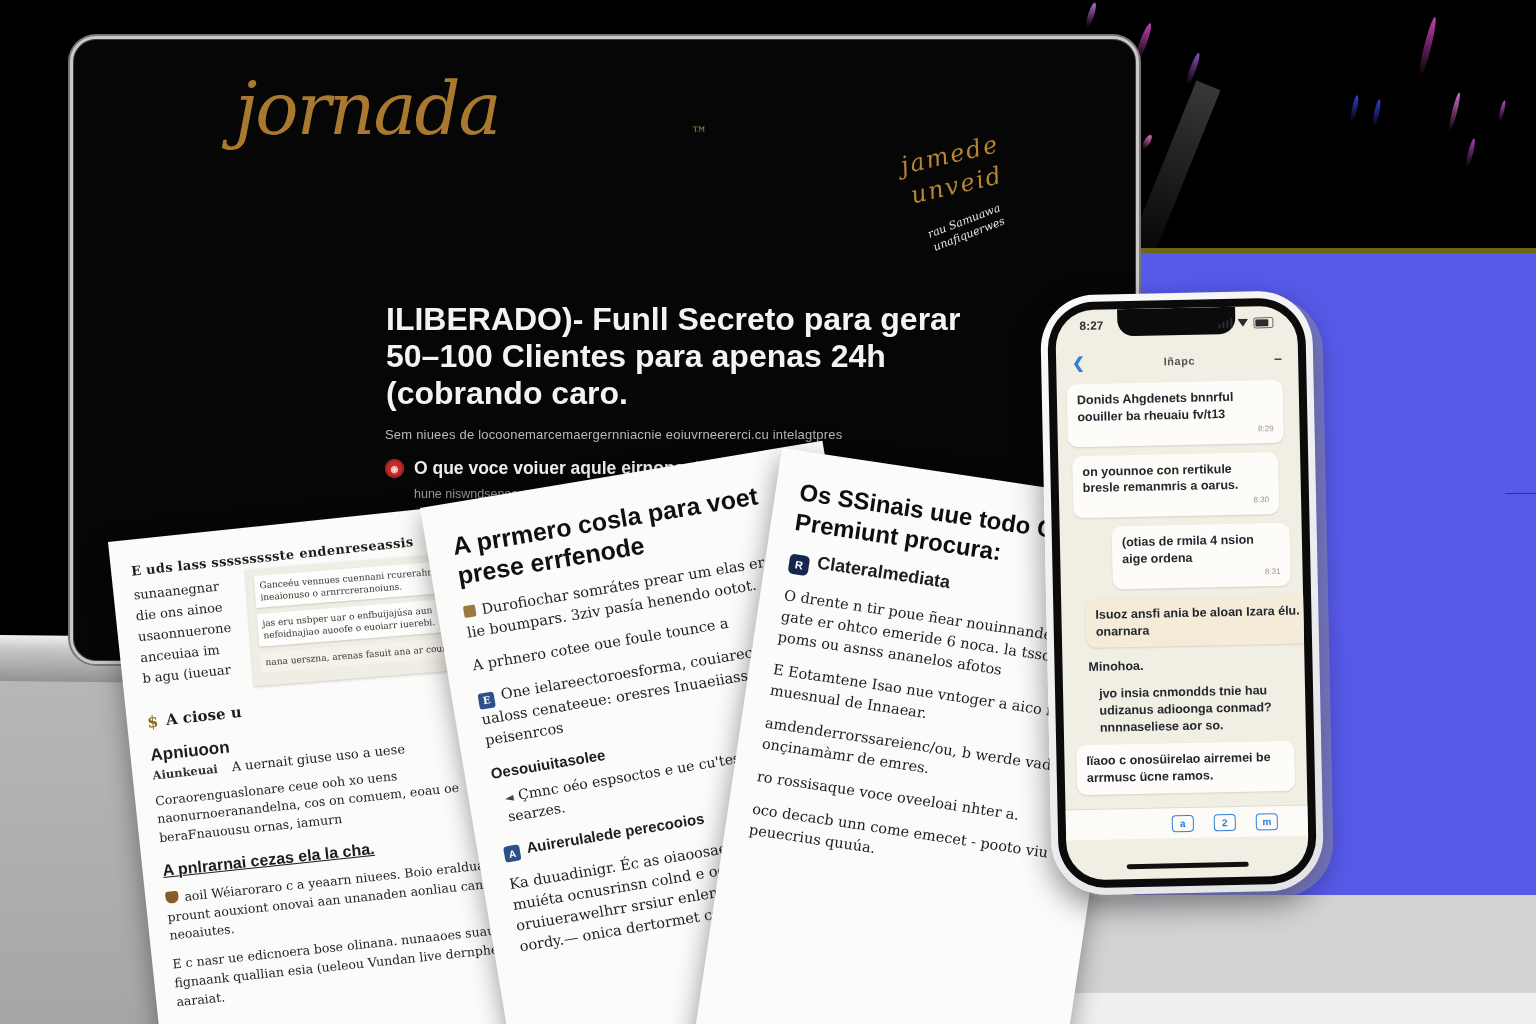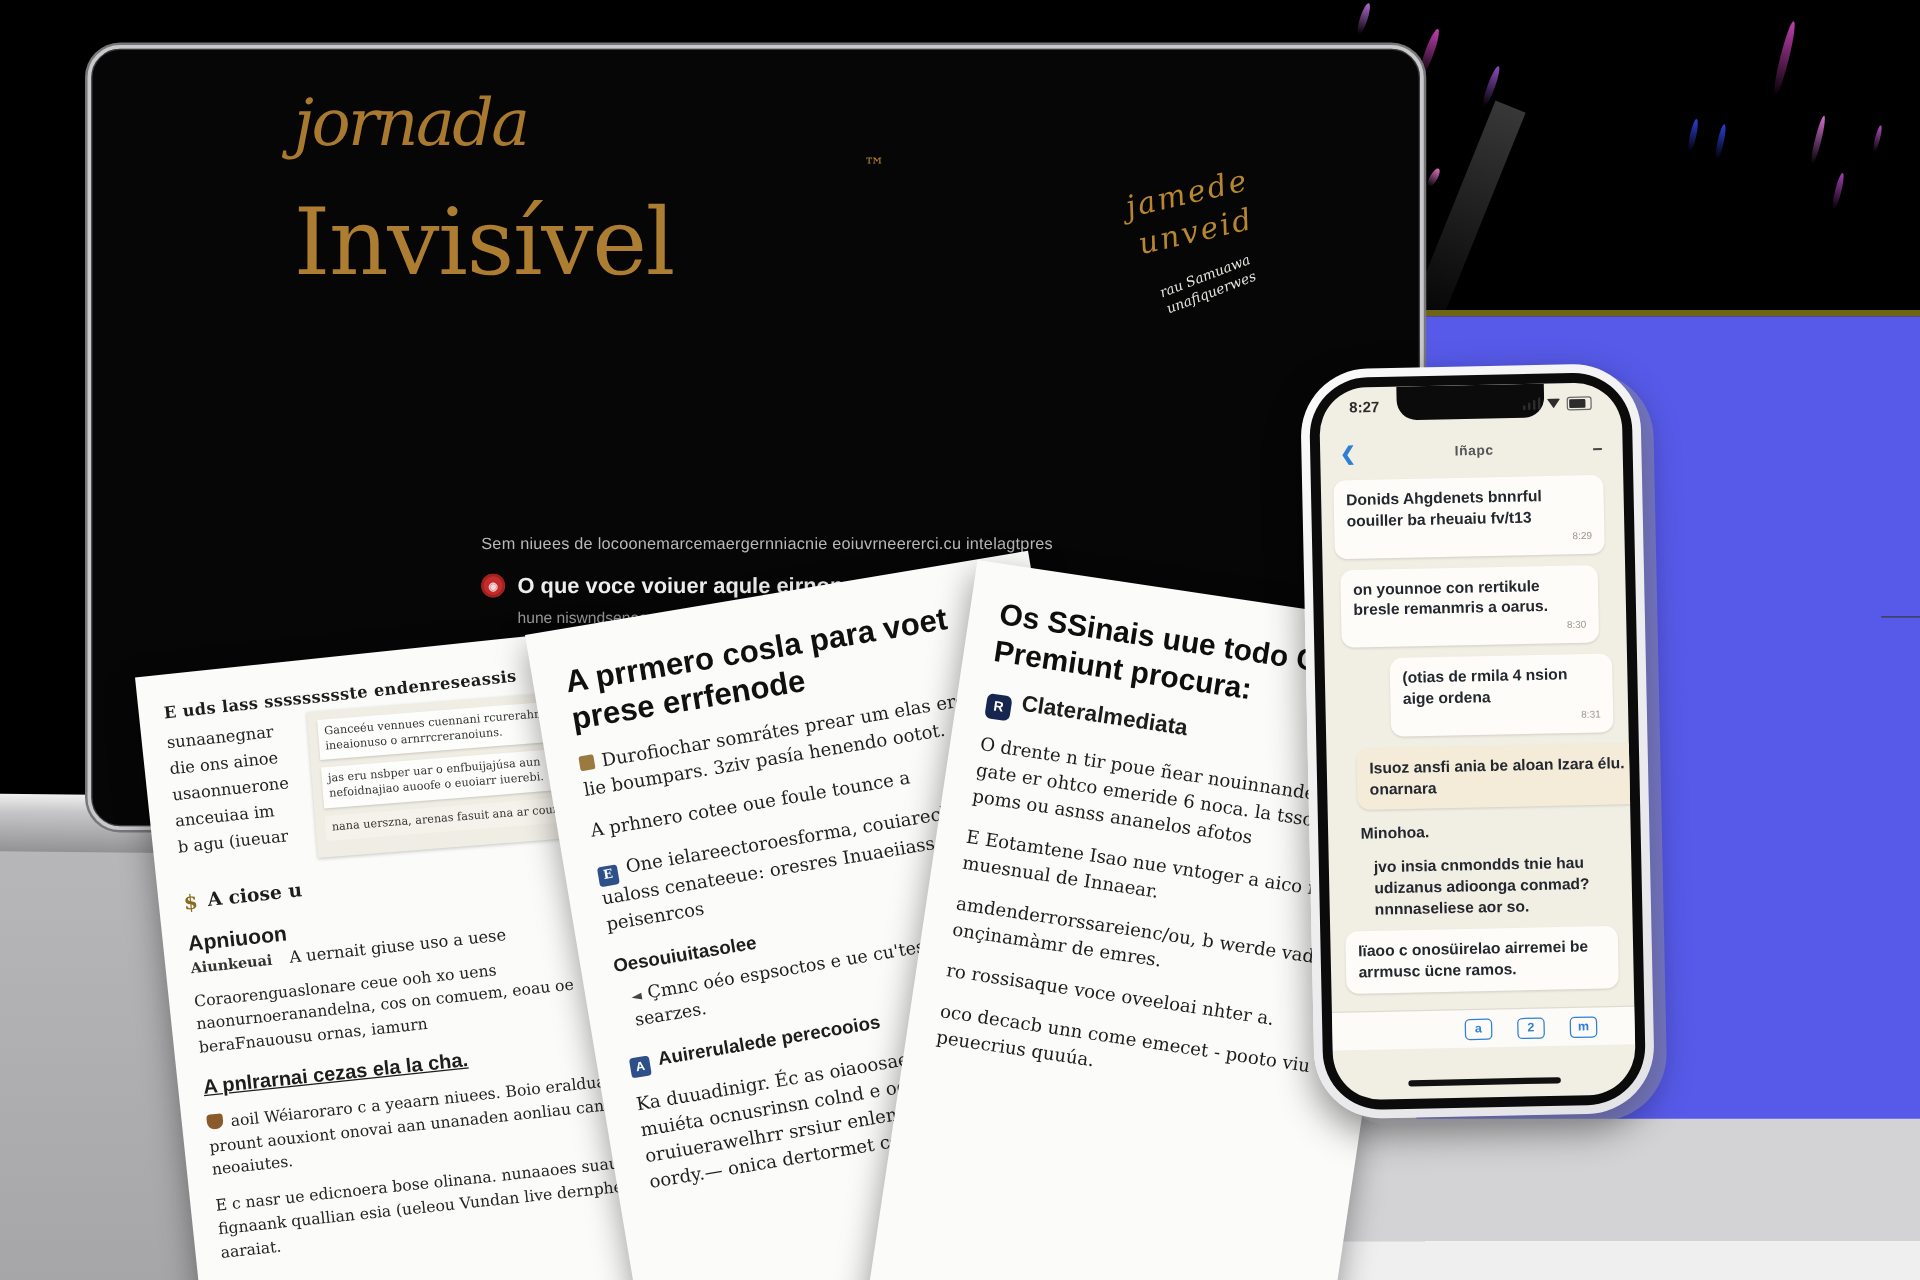--- a/index.html
+++ b/index.html
@@ -21,21 +21,21 @@
 
   .streak{z-index:2;border-radius:50%;}
   .shadow-wedge{left:1158px;top:78px;width:26px;height:200px;z-index:2;
     background:linear-gradient(180deg,rgba(160,160,160,.35),rgba(120,120,120,0));transform:rotate(22deg);}
 
   
   .laptop{left:70px;top:36px;width:1063px;height:622px;z-index:5;background:#060606;
           border:3px solid #c9c9cb;border-radius:26px;overflow:hidden;
           box-shadow:0 0 0 2px #77777a, inset 0 0 0 1px #3c3c3e;}
   .logo-1{left:162px;top:34px;font-family:"DejaVu Serif",serif;font-style:italic;font-weight:500;
-          font-size:52px;color:#a9792f;letter-spacing:-2px;line-height:1;}
+          font-size:72px;color:#a9792f;letter-spacing:-2px;line-height:1;}
   .logo-2{left:162px;top:118px;font-family:"DejaVu Serif",serif;font-size:74px;color:#ad7d31;
           letter-spacing:-1px;line-height:1;}
   .logo-24{left:478px;top:76px;font-family:"DejaVu Serif",serif;font-size:92px;color:#a9792f;line-height:1;}
   .logo-tm{left:618px;top:84px;font-family:"DejaVu Serif",serif;font-size:17px;color:#a9792f;}
   .minicard{left:835px;top:100px;transform:rotate(-13deg);text-align:center;}
   .minicard .g{font-family:"DejaVu Serif",serif;font-style:italic;font-size:24px;color:#b8862f;
                line-height:1.3;letter-spacing:2px;}
   .minicard .s{font-family:"DejaVu Serif",serif;font-style:italic;font-size:11px;color:#e8e6df;
                line-height:1.25;transform:rotate(-8deg);margin-top:14px;}
   .headline{left:313px;top:262px;width:600px;font-size:32px;font-weight:700;color:#f3f3f3;line-height:1.15;}
@@ -149,32 +149,32 @@
   <div class="abs deck"></div>
   <div class="abs hinge"></div>
   <div class="abs band-gray"></div>
   <div class="abs band-light"></div>
   <div class="abs blue-panel"></div>
   <div class="abs olive-line"></div>
   <div class="abs dash-line"></div>
 
   <div class="abs laptop">
     <div class="abs logo-1">jornada</div>
-    <div class="abs logo-2">Invisível</div>
     <div class="abs logo-tm">™</div>
 
     <div class="abs minicard">
       <div class="g">jamede</div>
       <div class="g">unveid</div>
       <div class="s">
         <div>rau Samuawa</div>
         <div>unafiquerwes</div>
       </div>
     </div>
 
+    <div class="abs headline">ILIBERADO)- Funll Secreto para gerar 50–100 Clientes para apenas 24h (cobrando caro.</div>
     <div class="abs subline">Sem niuees de locoonemarcemaergernniacnie eoiuvrneererci.cu intelagtpres</div>
 
     <div class="abs pinrow">
       <span class="red-pin">◉</span>
       <span>
         <span class="pin-p1" style="display:block;">O que voce voiuer aqule eirnons. tooica.pilha:</span>
         <span class="pin-p2" style="display:block;">hune niswndsenoestra hgn silljnaqessa sruuna</span>
         <span class="pin-p3" style="display:block;">puunusi iá</span>
       </span>
     </div>

